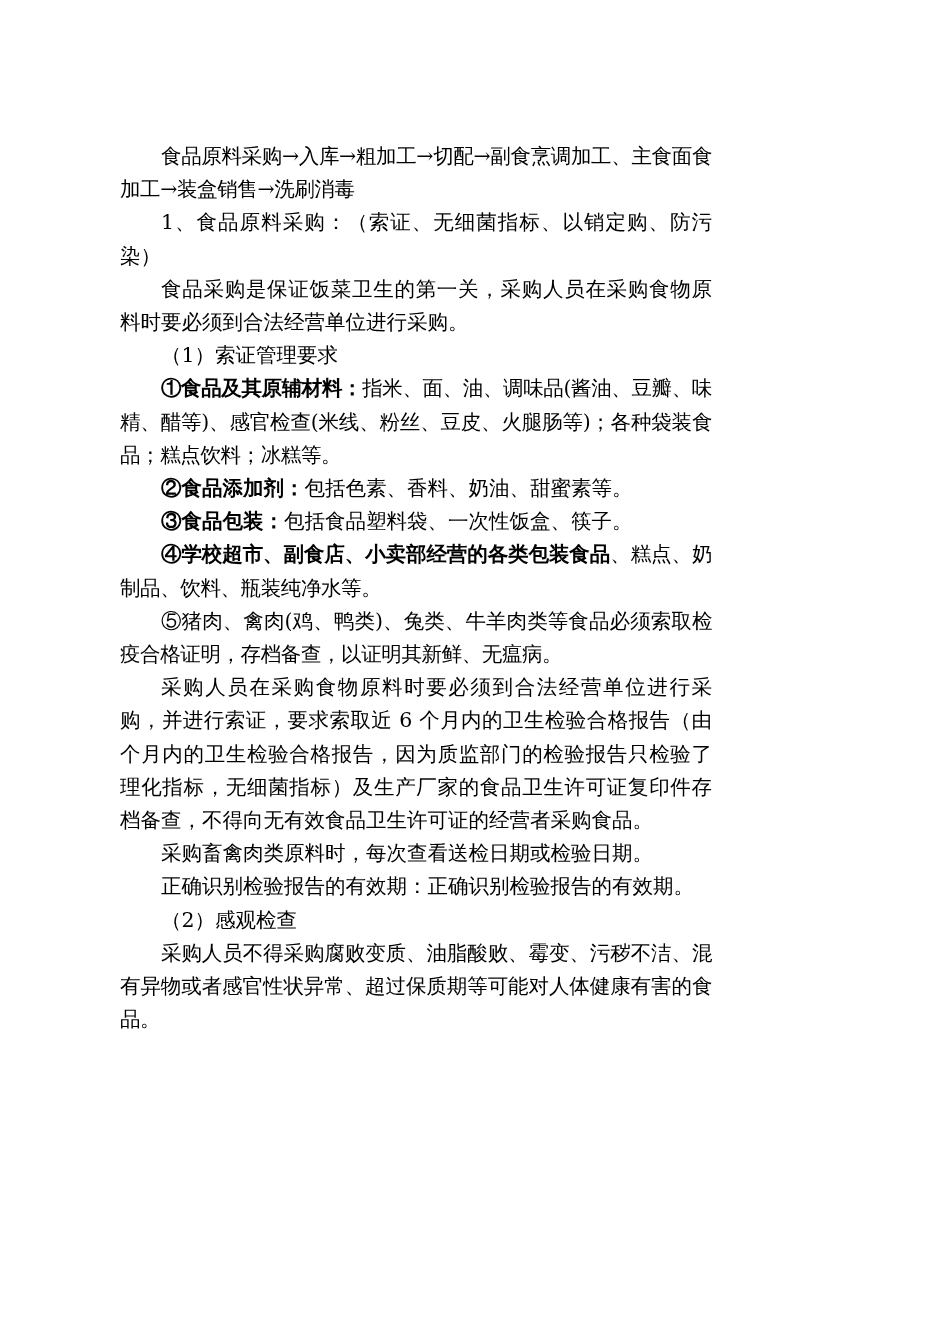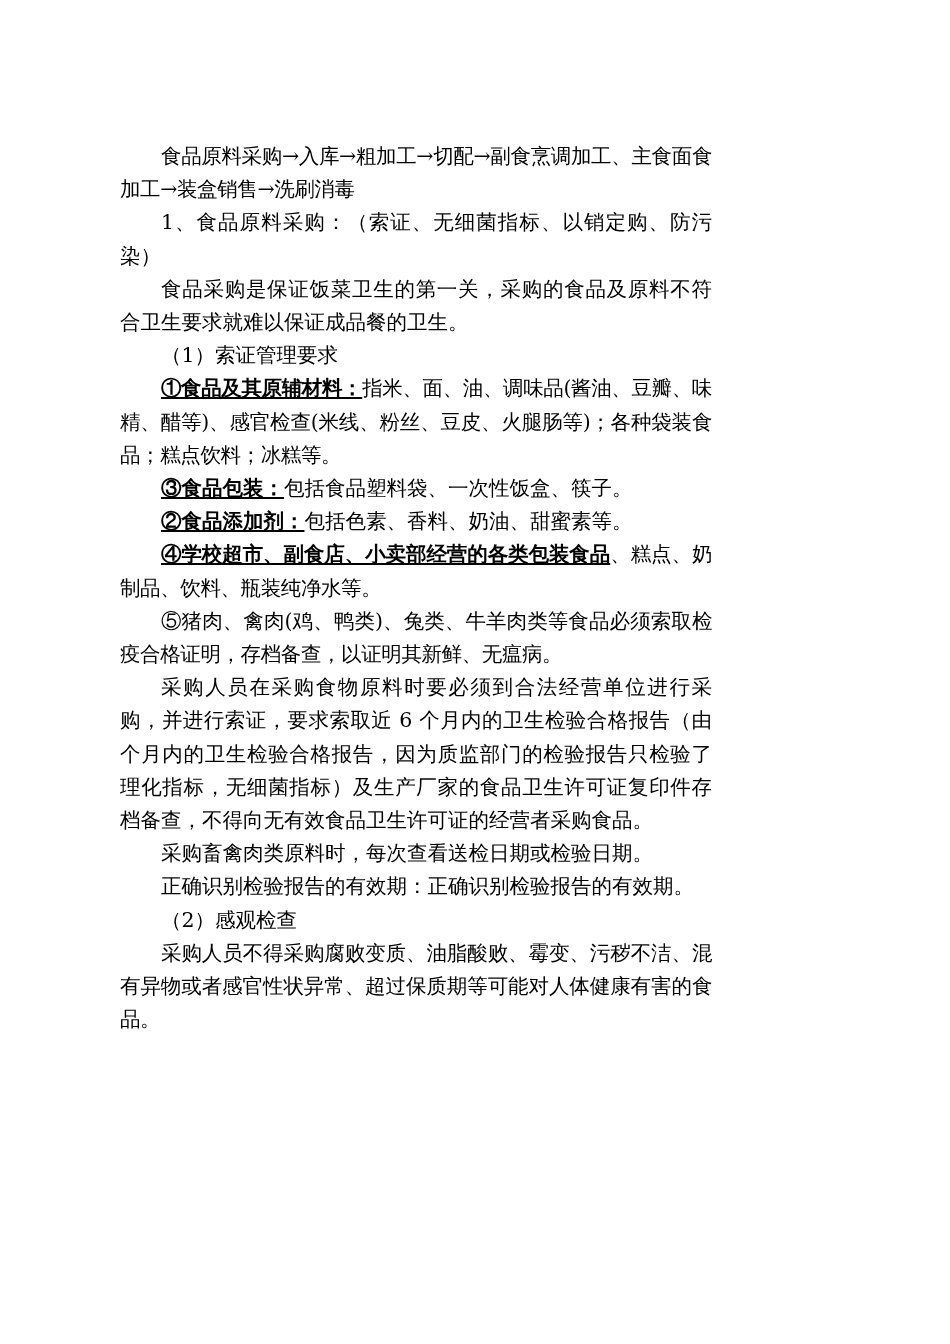--- a/index.html
+++ b/index.html
@@ -29,47 +29,46 @@
   p {
     margin: 0 0 0 0;
   }
   .indent {
     text-indent: 2em;
   }
   .bold {
     font-weight: normal;
   }
   .uline {
-    text-decoration: underline;
     font-weight: bold;
     margin-top: 12px;
   }
   .tight {
     letter-spacing: -0.4px;
   }
 </style>
 </head>
 <body>
 
 <div class="page">
   <div class="doc-body">
 
     <p class="indent tight">食品原料采购→入库→粗加工→切配→副食烹调加工、主食面食加工→装盒销售→洗刷消毒</p>
 
     <p class="indent"><span class="bold">1、食品原料采购：</span><span>（索证、无细菌指标、以销定购、防污染）</span></p>
 
-    <p class="indent">食品采购是保证饭菜卫生的第一关，采购的食品及原料不符合卫生要求就难以保证成品餐的卫生。</p>
+    <p class="indent">食品采购是保证饭菜卫生的第一关，采购人员在采购食物原料时要必须到合法经营单位进行采购。</p>
 
     <p class="indent">（1）索证管理要求</p>
 
     <p class="indent tight"><span class="uline">①食品及其原辅材料：</span><span>指米、面、油、调味品(酱油、豆瓣、味精、醋等)、感官检查(米线、粉丝、豆皮、火腿肠等)；各种袋装食品；糕点饮料；冰糕等。</span></p>
 
+    <p class="indent"><span class="uline">②食品添加剂：</span><span>包括色素、香料、奶油、甜蜜素等。</span></p>
+
     <p class="indent"><span class="uline">③食品包装：</span><span>包括食品塑料袋、一次性饭盒、筷子。</span></p>
-
-    <p class="indent"><span class="uline">②食品添加剂：</span><span>包括色素、香料、奶油、甜蜜素等。</span></p>
 
     <p class="indent tight"><span class="uline">④学校超市、副食店、小卖部经营的各类包装食品</span><span>、糕点、奶制品、饮料、瓶装纯净水等。</span></p>
 
     <p class="indent tight">⑤猪肉、禽肉(鸡、鸭类)、兔类、牛羊肉类等食品必须索取检疫合格证明，存档备查，以证明其新鲜、无瘟病。</p>
 
     <p class="indent"><span>采购人员在采购食物原料时要必须到合法经营单位进行采购，并进行索证，要求索取近 6 个月内的卫生检验合格报告（由</span><span class="bold">个月内的卫生检验合格报告</span><span>，因为质监部门的检验报告只检验了理化指标，无细菌指标）及生产厂家的食品卫生许可证复印件存档备查，不得向无有效食品卫生许可证的经营者采购食品。</span></p>
 
     <p class="indent"><span>采购畜禽肉类原料时，</span><span class="bold">每次</span><span>查看送检日期或检验日期。</span></p>
 
     <p class="indent bold">正确识别检验报告的有效期：正确识别检验报告的有效期。</p>

